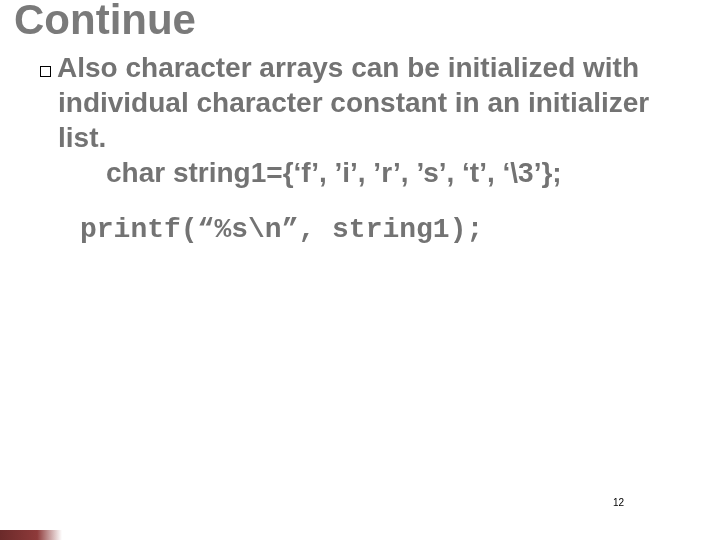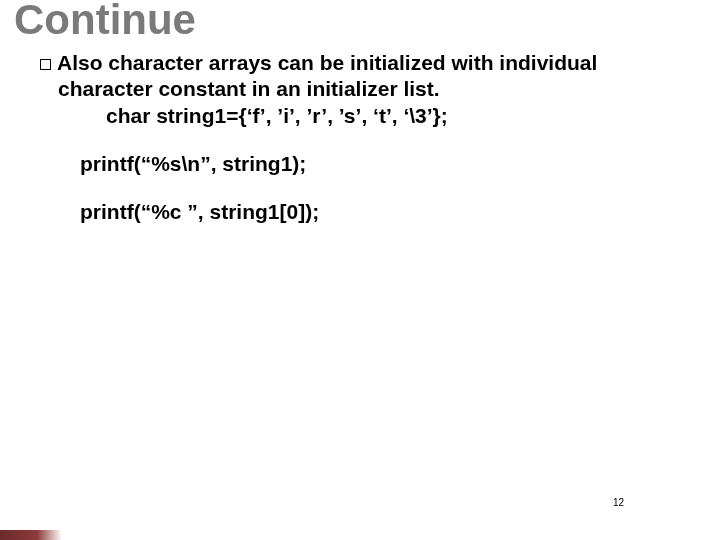--- a/index.html
+++ b/index.html
@@ -26,23 +26,23 @@
     font-size: 42px;
     font-weight: 700;
     color: #7a7a7a;
     letter-spacing: 0px;
   }
   .body {
     position: absolute;
     left: 40px;
     top: 50px;
     width: 640px;
-    font-size: 21px;
+    font-size: 28px;
     font-weight: 700;
-    color: #000000;
+    color: #737373;
     line-height: 1.25;
   }
   .para {
     margin-bottom: 22px;
     text-indent: -18px;
     padding-left: 18px;
   }
   .bullet {
     display: inline-block;
     width: 11px;
@@ -58,20 +58,21 @@
     text-indent: 0;
   }
   .code-block {
     margin-top: 4px;
     margin-bottom: 22px;
   }
   .code-block .line {
     padding-left: 40px;
     text-indent: 0;
     margin-bottom: 2px;
+    font-family: Liberation Mono, monospace;
   }
   .code-block .line.nest {
     padding-left: 80px;
   }
   .pagenum {
     position: absolute;
     right: 16px;
     bottom: 32px;
     font-size: 10px;
     font-weight: 400;
@@ -99,23 +100,20 @@
     <div class="para">
       <span class="bullet"></span><span>Also </span><span>character arrays can be initialized with individual character constant in an initializer list.</span>
       <div class="code-indent">char  string1={‘f’, ’i’, ’r’, ’s’, ‘t’, ‘\3’};</div>
     </div>
 
 
     <div class="code-block">
       <div class="line">printf(“%s\n”, string1);</div>
     </div>
 
-    <div class="code-block">
-      <div class="line">printf(“%c  ”, string1[0]);</div>
-    </div>
 
     <div class="code-block">
     </div>
 
   </div>
 
   <div class="pagenum">12</div>
   <div class="accent"></div>
 
 </div>

